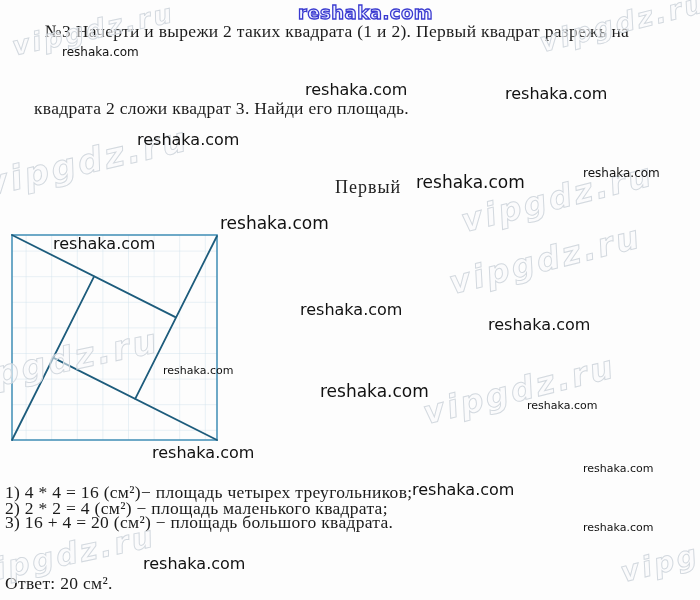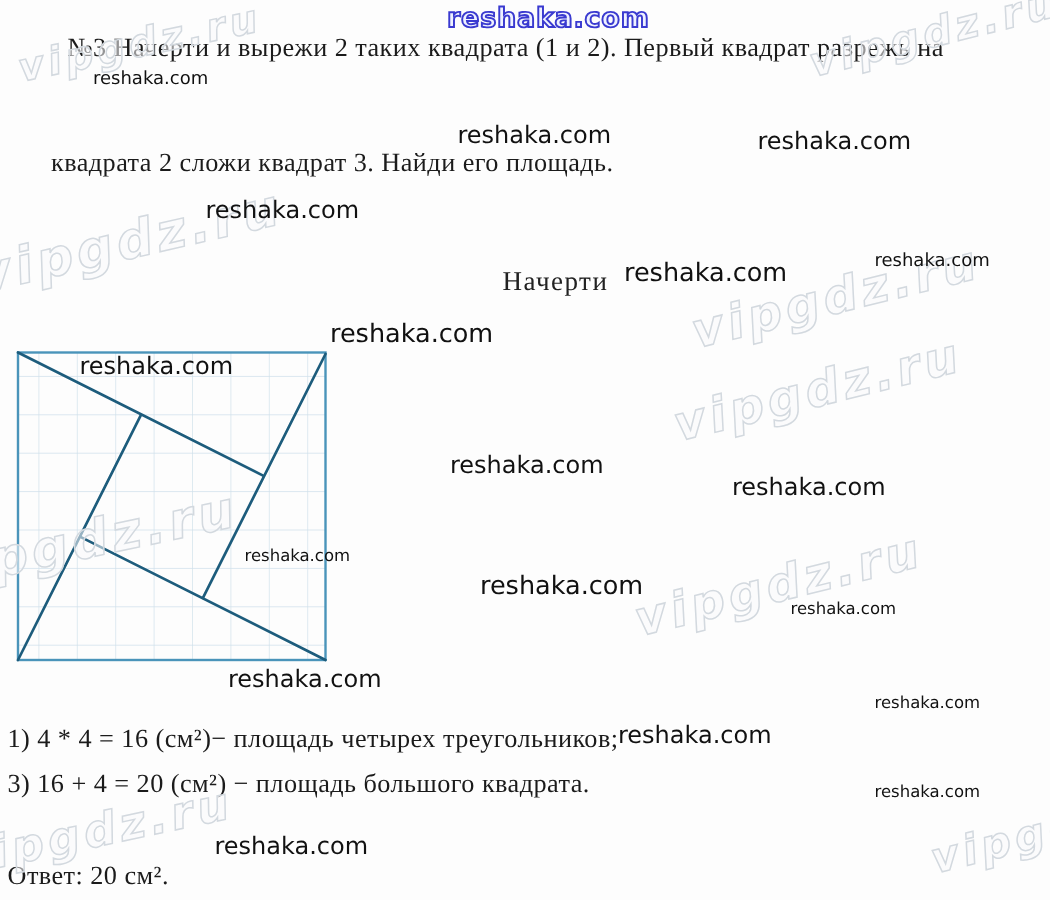--- a/index.html
+++ b/index.html
@@ -57,38 +57,39 @@
   .figure{position:absolute;left:0;top:225px;}
 </style>
 </head>
 <body>
 
 <div class="page">
 
   <div class="txt" style="left:8px;top:21px;margin-left:37px;">№3 Начерти и вырежи 2 таких квадрата (1 и 2). Первый квадрат разрежь на</div>
   <div class="txt" style="left:8px;top:98px;margin-left:26px;">квадрата 2 сложи квадрат 3. Найди его площадь.</div>
 
-  <div class="heading" style="left:335px;top:177px;">Начерти</div>
+  <div class="heading" style="left:335px;top:177px;">Первый</div>
 
   <svg class="figure" width="235" height="230" viewBox="0 0 235 230">
     <defs>
       <pattern id="grid" width="25.6" height="25.6" patternUnits="userSpaceOnUse">
         <path d="M 25.6 0 L 0 0 0 25.6" fill="none" stroke-width="0.9" stroke="#cfe0eb"></path>
       </pattern>
     </defs>
     <rect x="12" y="10" width="205" height="205" fill="url(#grid)" stroke-width="1.6" stroke="#4a94ba"></rect>
     <g stroke-width="1.8" stroke-linecap="round">
       <line x1="12" y1="10" x2="175.4" y2="92.1" stroke="#1d5c7c"></line>
       <line x1="217" y1="11" x2="135.3" y2="173.6" stroke="#1d5c7c"></line>
       <line x1="217" y1="215" x2="53.6" y2="132.9" stroke="#1d5c7c"></line>
       <line x1="12" y1="215" x2="94" y2="51.6" stroke="#1d5c7c"></line>
     </g>
   </svg>
 
   <div class="txt" style="left:5px;top:482px;">1) 4 * 4 = 16 (см²)− площадь четырех треугольников;</div>
+  <div class="txt" style="left:5px;top:498px;">2) 2 * 2 = 4 (см²) − площадь маленького квадрата;</div>
   <div class="txt" style="left:5px;top:512px;text-align:right;">3) 16 + 4 = 20 (см²) − площадь большого квадрата.</div>
   <div class="txt" style="left:5px;top:573px;">Ответ: 20 см².</div>
 
   <span class="wm2" style="left:10px;top:34px;font-size:26px;transform:rotate(-12deg);">vipgdz.ru</span>
   <span class="wm2" style="left:537px;top:30px;font-size:27px;transform:rotate(-14deg);">vipgdz.ru</span>
   <span class="wm2" style="left:-18px;top:168px;font-size:34px;transform:rotate(-13deg);">vipgdz.ru</span>
   <span class="wm2" style="left:458px;top:206px;font-size:32px;transform:rotate(-14deg);">vipgdz.ru</span>
   <span class="wm2" style="left:446px;top:268px;font-size:32px;transform:rotate(-14deg);">vipgdz.ru</span>
   <span class="wm2" style="left:-48px;top:366px;font-size:34px;transform:rotate(-12deg);">vipgdz.ru</span>
   <span class="wm2" style="left:420px;top:398px;font-size:32px;transform:rotate(-14deg);">vipgdz.ru</span>

